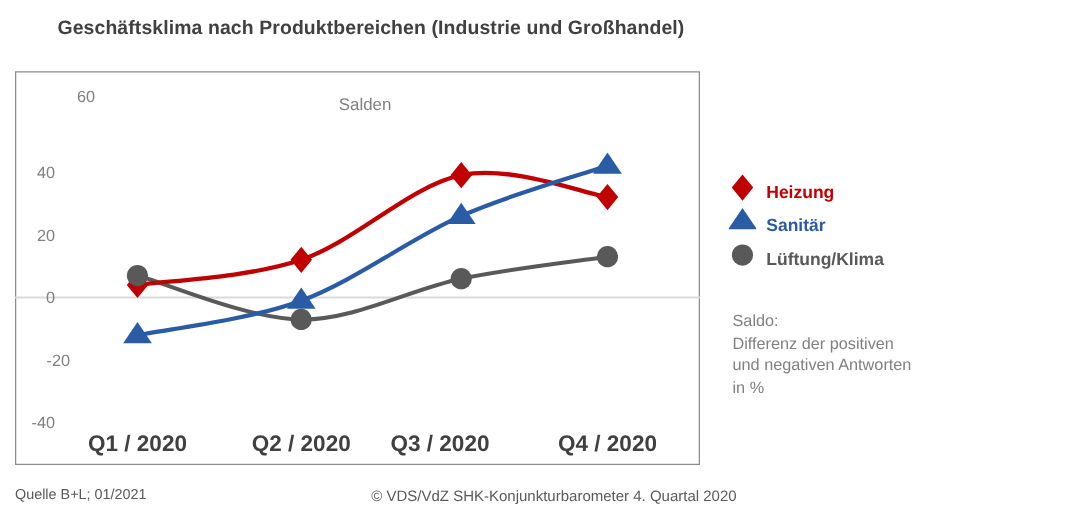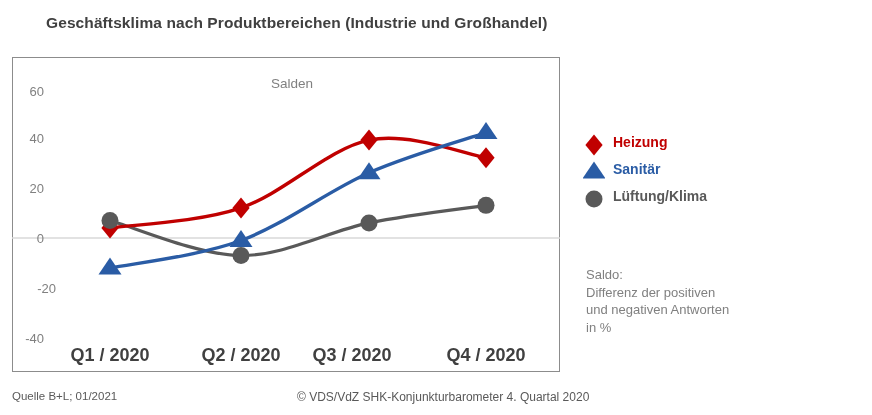--- a/index.html
+++ b/index.html
@@ -80,21 +80,21 @@
   }
 
   
   #legend {
     position: absolute;
     left: 583px;
     top: 134px;
   }
   .legend-row {
     display: flex;
-    align-items: flex-start;
+    align-items: flex-end;
     height: 27px;
   }
   .legend-marker {
     width: 22px;
     height: 22px;
     flex: 0 0 22px;
     display: flex;
     align-items: center;
     justify-content: center;
   }
@@ -102,21 +102,21 @@
     font-size: 14px;
     font-weight: bold;
     margin-left: 8px;
     white-space: nowrap;
   }
 
   
   #note {
     position: absolute;
     left: 586px;
-    top: 266px;
+    top: 248px;
     font-size: 13px;
     color: #808080;
     line-height: 17.5px;
   }
   #note div { white-space: nowrap; }
 
   
   #footer-left {
     position: absolute;
     left: 12px;
@@ -158,21 +158,21 @@
       <circle cx="474" cy="148.37" r="8.5" fill="#595959"></circle>
       <polygon points="98,200.58 109.5,217.58 86.5,217.58" fill="#2A5CA5"></polygon>
       <polygon points="229,172.97 240.5,189.97 217.5,189.97" fill="#2A5CA5"></polygon>
       <polygon points="357,105.19999999999999 368.5,122.19999999999999 345.5,122.19999999999999" fill="#2A5CA5"></polygon>
       <polygon points="474,65.03999999999999 485.5,82.03999999999998 462.5,82.03999999999998" fill="#2A5CA5"></polygon>
     </svg>
 
   <div id="salden-label" style="left: 271px; top: 76px;">Salden</div>
 
   <div id="y-axis">
-      <div class="y-tick-label" style="left: 0px; top: 91px;">60</div>
+      <div class="y-tick-label" style="left: 0px; top: 77px; padding-left: 32px;">60</div>
       <div class="y-tick-label" style="left: 0px; top: 137.6px;">40</div>
       <div class="y-tick-label" style="left: 0px; top: 187.8px;">20</div>
       <div class="y-tick-label" style="left: 0px; top: 238px;">0</div>
       <div class="y-tick-label" style="left: 12px; top: 288.2px;">-20</div>
       <div class="y-tick-label" style="left: 0px; top: 338.4px;">-40</div>
     </div>
   <div id="x-axis">
       <div class="x-tick-label" style="left: 110px; top: 345px;">Q1 / 2020</div>
       <div class="x-tick-label" style="left: 241px; top: 345px;">Q2 / 2020</div>
       <div class="x-tick-label" style="left: 352px; top: 345px;">Q3 / 2020</div>

